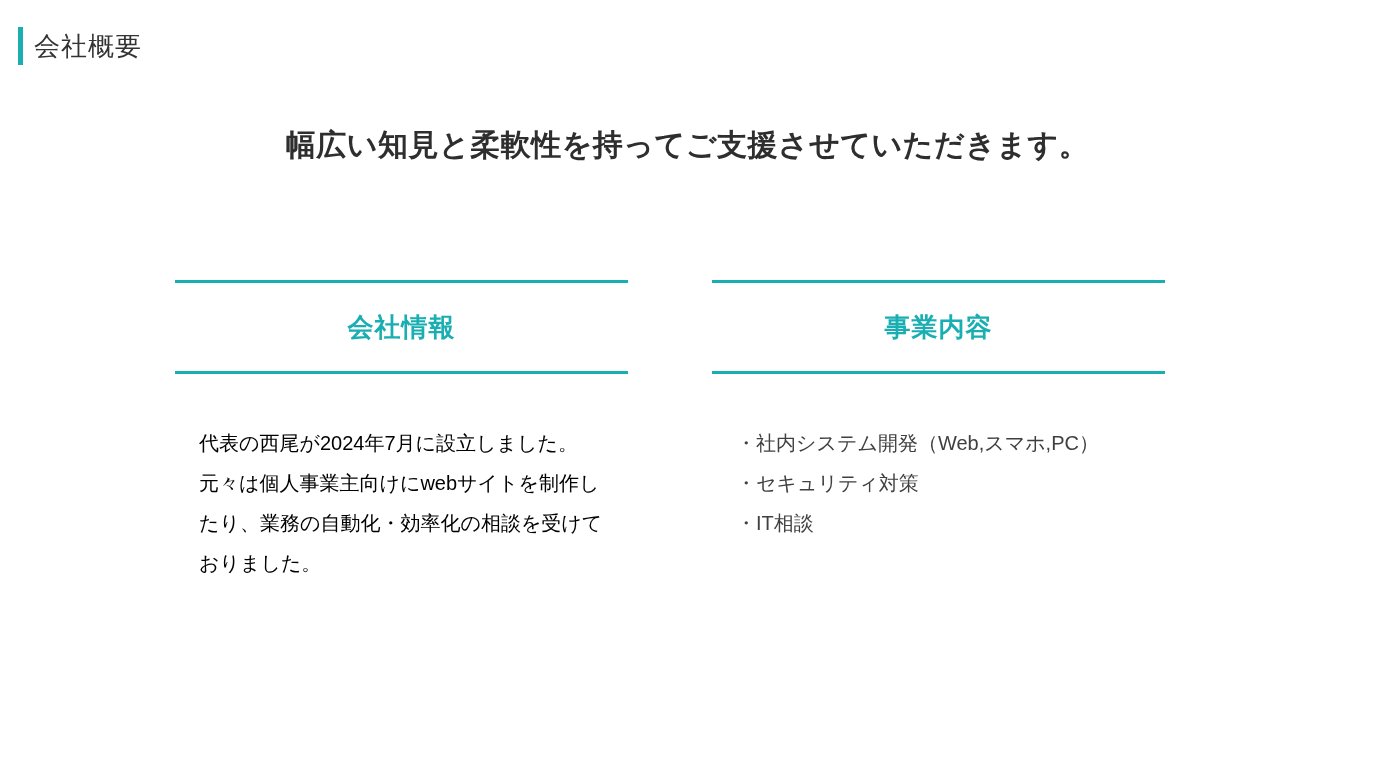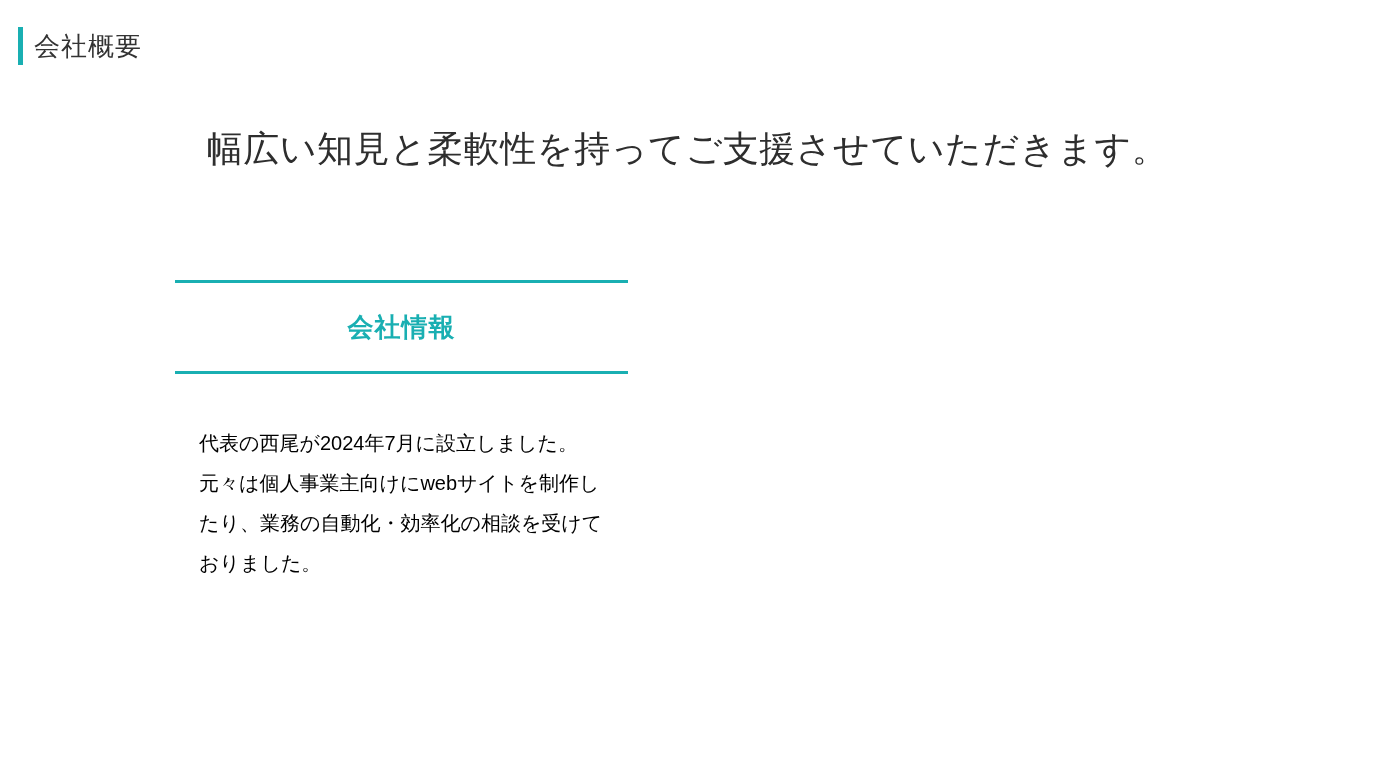--- a/index.html
+++ b/index.html
@@ -28,22 +28,22 @@
   .label-text {
     font-size: 26px;
     color: #333333;
     letter-spacing: 1px;
   }
   
   .hero-title {
     position: absolute; top: 125px; left: 0;
     width: 100%;
     text-align: center;
-    font-size: 36px;
-    font-weight: normal;
+    font-size: 30px;
+    font-weight: bold;
     color: #2e2e2e;
     letter-spacing: 0.5px;
   }
   
   .columns {
     position: absolute; top: 280px; left: 175px;
     display: flex; gap: 84px;
   }
   .col { width: 453px; }
   .col-head {
@@ -84,17 +84,23 @@
   <div class="hero-title">幅広い知見と柔軟性を持ってご支援させていただきます。</div>
 
   <div class="columns">
 
     <div class="col">
       <div class="col-head">会社情報</div>
       <div class="col-body">代表の西尾が2024年7月に設立しました。元々は個人事業主向けにwebサイトを制作したり、業務の自動化・効率化の相談を受けておりました。</div>
     </div>
 
     <div class="col">
+      <div class="col-head">事業内容</div>
+      <div class="bullet-list">
+        <div class="bullet-item">・社内システム開発（Web,スマホ,PC）</div>
+        <div class="bullet-item">・セキュリティ対策</div>
+        <div class="bullet-item">・IT相談</div>
+      </div>
     </div>
 
   </div>
 
 </div>
 
 </body></html>

